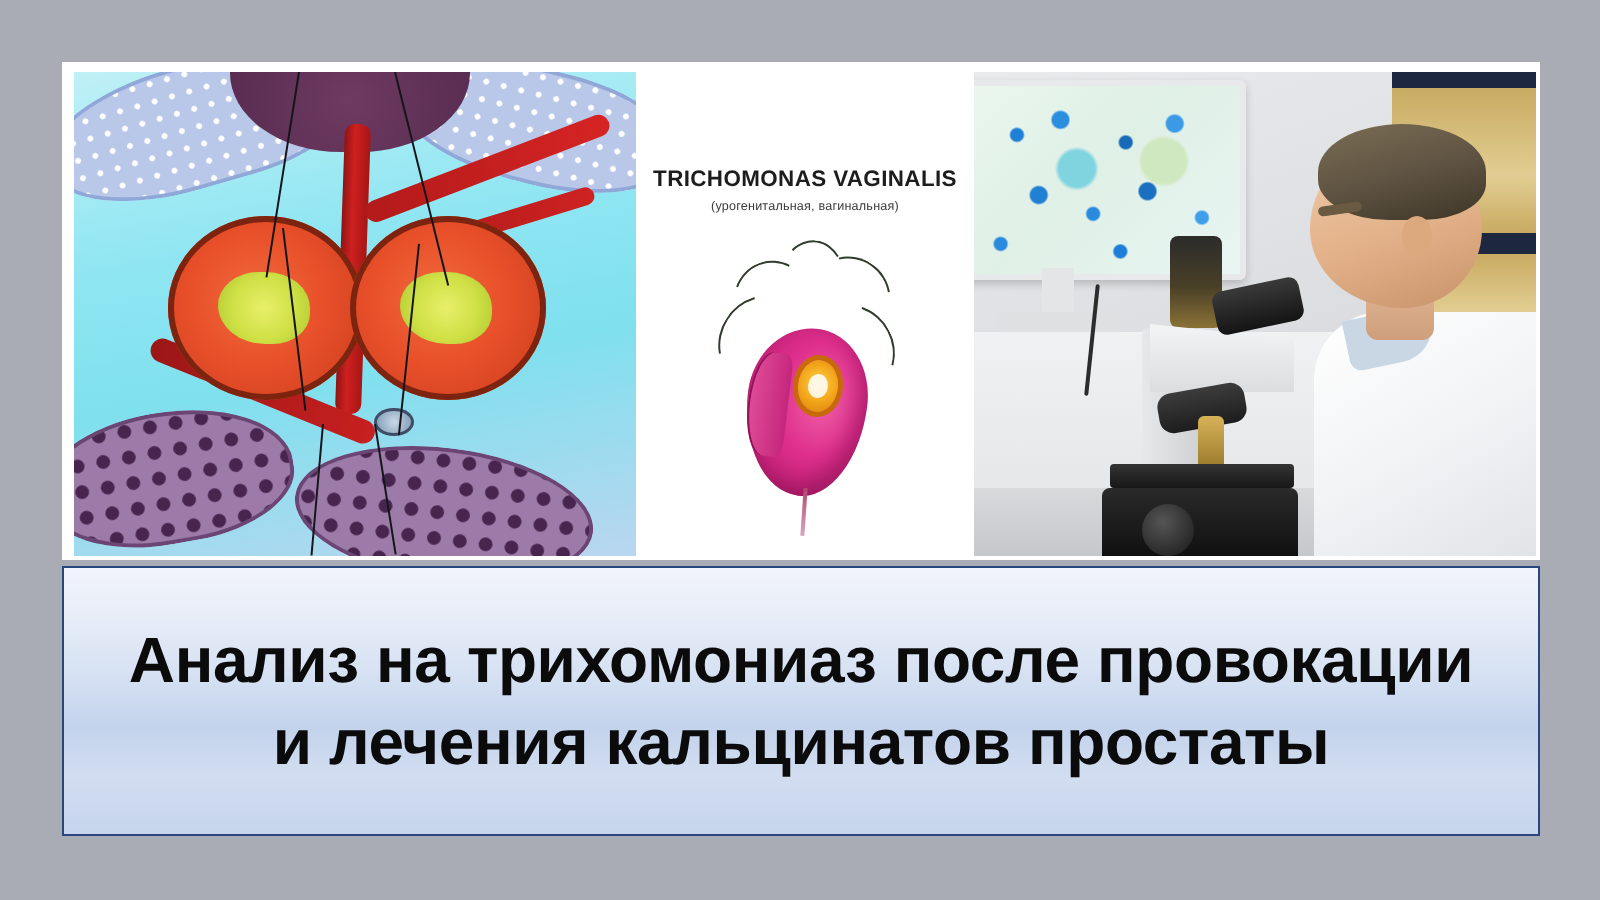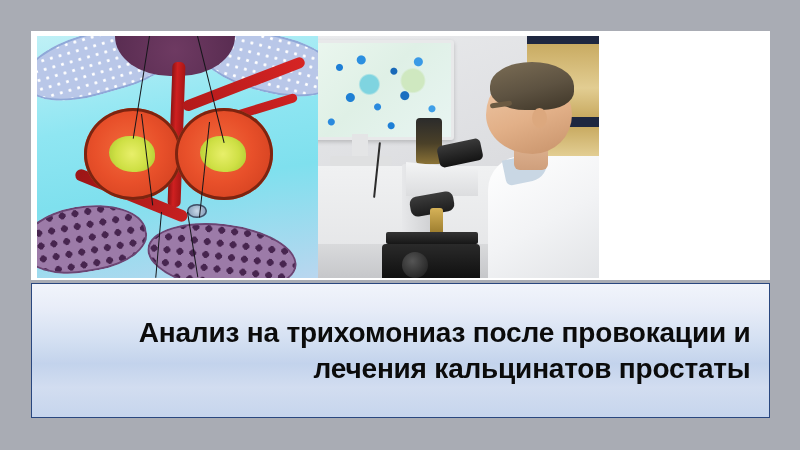--- a/index.html
+++ b/index.html
@@ -290,24 +290,24 @@
     background:linear-gradient(180deg,
        #f1f4fb 0%,
        #e8edf8 18%,
        #d4e0f2 42%,
        #c3d3ec 60%,
        #d2ddf0 78%,
        #c6d5ed 100%);
     display:flex;align-items:center;justify-content:center;
   }
   .title-text{
-    width:700px;text-align:right;
+    width:700px;text-align:center;
     font-family:"Liberation Sans", sans-serif;
     font-weight:bold;
-    font-size:28px;
+    font-size:32px;
     line-height:1.26;
     color:#0b0b0b;
     letter-spacing:-0.2px;
   }
 </style>
 </head>
 <body>
 
 <div class="slide">
 
@@ -329,20 +329,35 @@
       <div class="pp-bone-bot-r"></div>
       <div class="pp-node"></div>
       <div class="pp-leader" style="left:112px;top:0px;width:1.4px;height:104px;transform:rotate(9deg);"></div>
       <div class="pp-leader" style="left:160px;top:0px;width:1.4px;height:110px;transform:rotate(-14deg);"></div>
       <div class="pp-leader" style="left:104px;top:78px;width:1.4px;height:92px;transform:rotate(-7deg);"></div>
       <div class="pp-leader" style="left:172px;top:86px;width:1.4px;height:96px;transform:rotate(6deg);"></div>
       <div class="pp-leader" style="left:150px;top:176px;width:1.4px;height:66px;transform:rotate(-9deg);"></div>
       <div class="pp-leader" style="left:124px;top:176px;width:1.4px;height:66px;transform:rotate(5deg);"></div>
     </div>
 
+    <div class="panel-tricho">
+      <div class="tricho-title">TRICHOMONAS VAGINALIS</div>
+      <div class="tricho-sub">(урогенитальная, вагинальная)</div>
+      <div class="tricho-art">
+        <div class="tr-fl tr-f1"></div>
+        <div class="tr-fl tr-f2"></div>
+        <div class="tr-fl tr-f3"></div>
+        <div class="tr-fl tr-f4"></div>
+        <div class="tr-fl tr-f5"></div>
+        <div class="tr-body"></div>
+        <div class="tr-ridge"></div>
+        <div class="tr-nucleus"></div>
+        <div class="tr-tail"></div>
+      </div>
+    </div>
 
     <div class="panel-lab">
       <div class="lab-shelf"></div>
       <div class="lab-shelf2"></div>
       <div class="lab-wall"></div>
       <div class="lab-bench"></div>
       <div class="lab-monitor">
         <div class="lab-screen"></div>
       </div>
       <div class="lab-mon-stand"></div>

